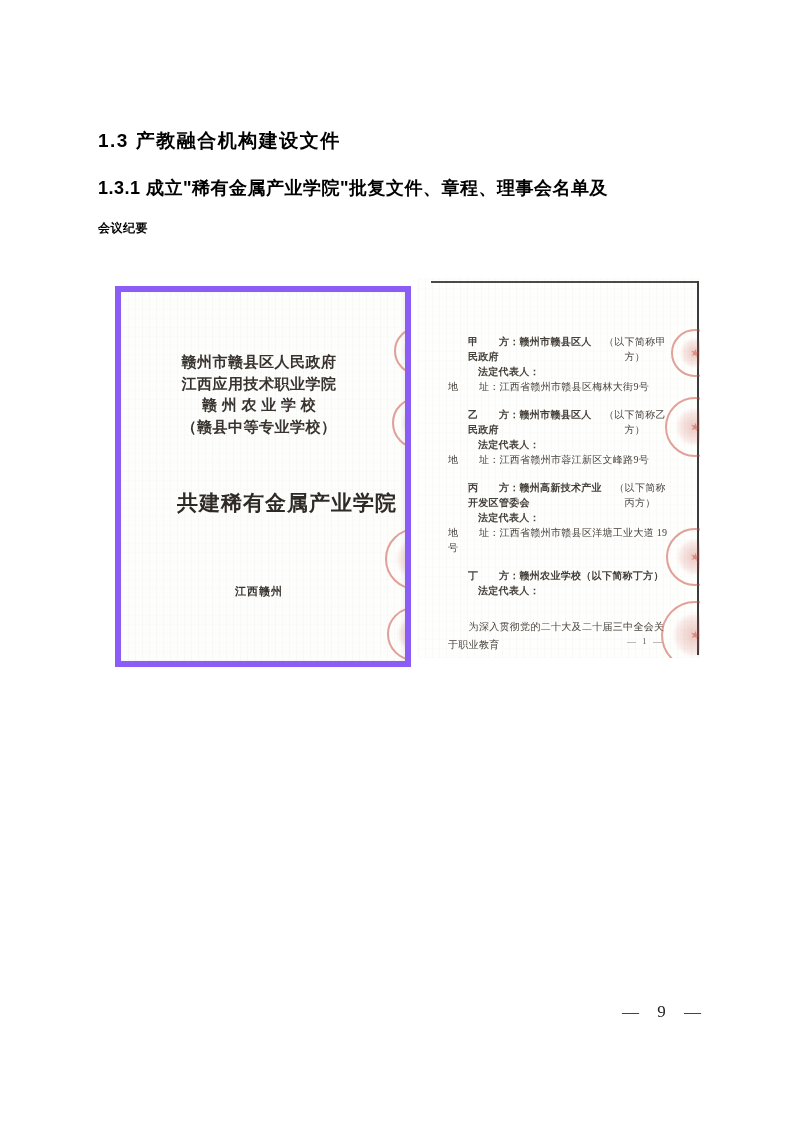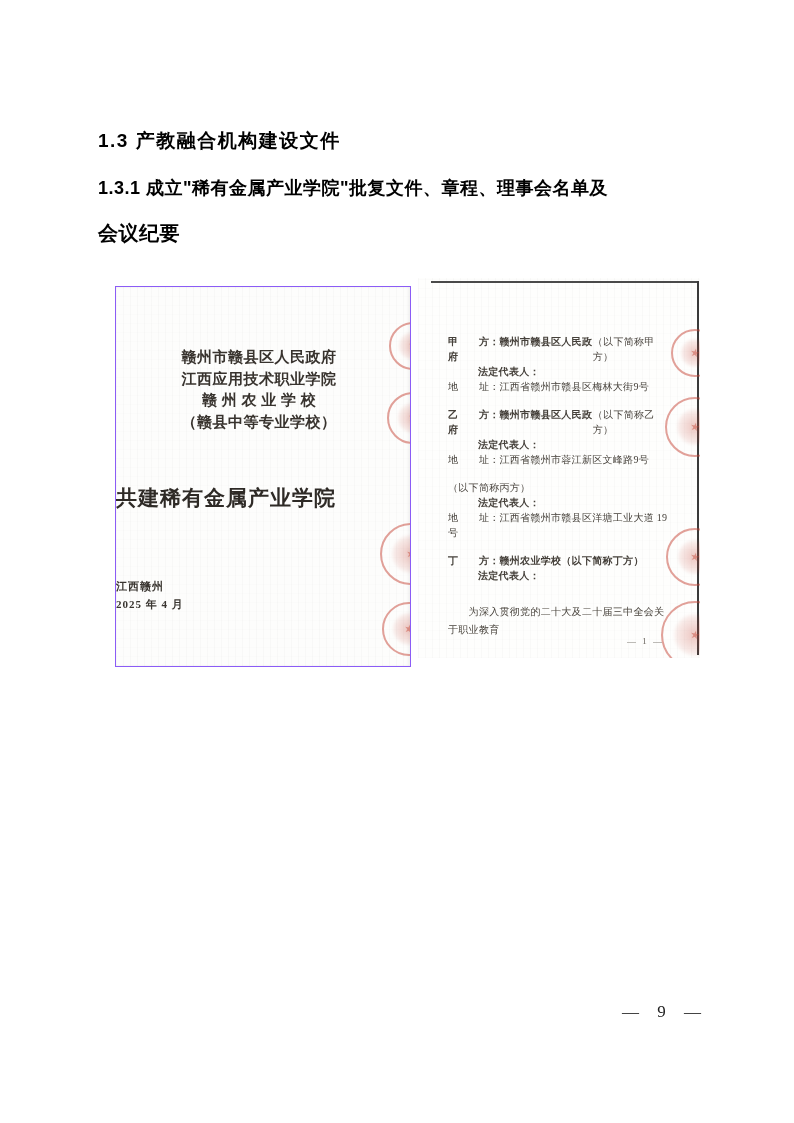--- a/index.html
+++ b/index.html
@@ -14,56 +14,57 @@
 
   
   .doc-heading {
     position:absolute; left:98px;
     font-weight:700; color:#000;
     font-family:"Liberation Sans", sans-serif;
     white-space:nowrap;
   }
   .h-1 { top:128px; font-size:19px; letter-spacing:1.5px; }
   .h-2 { top:176px; font-size:18px; letter-spacing:0.5px; }
-  .h-3 { top:220px; font-size:20px; letter-spacing:0.5px; }
+  .h-3 { top:220px; font-size:12px; letter-spacing:0.5px; }
 
   
   .scan-page {
     position:absolute; overflow:hidden;
     background:#fdfdfc;
   }
   .scan-texture {
     position:absolute; inset:0; pointer-events:none;
     background:
       repeating-linear-gradient(90deg, rgba(0,0,0,0.018) 0 1px, transparent 1px 7px),
       repeating-linear-gradient(0deg, rgba(0,0,0,0.008) 0 1px, transparent 1px 9px);
   }
 
   
   .cover-page {
     left:115px; top:286px; width:296px; height:381px;
-    border:1px solid #8b5cf6;
+    border:6px solid #8b5cf6;
     box-shadow: inset -2px 0 3px rgba(0,0,0,0.05);
   }
   .org-block {
     position:absolute; top:60px; left:0; right:8px;
     text-align:center;
     font-family:"Liberation Serif", serif;
     font-weight:700; font-size:15px; line-height:21.5px;
     color:#38332e; letter-spacing:0.5px;
   }
   .cover-title {
     position:absolute; top:197px; left:0; right:8px;
-    text-align:left;
+    text-align:right;
     font-family:"Liberation Sans", sans-serif;
     font-weight:800; font-size:21px; line-height:27px;
     color:#2e2a26; letter-spacing:1px;
   }
   .cover-footer {
     position:absolute; top:290px; left:0; right:8px;
+    text-align:center;
     font-family:"Liberation Serif", serif;
     font-weight:700; font-size:11px; line-height:18px;
     color:#3a3631; letter-spacing:1px;
   }
 
   
   .contract-page {
     left:418px; top:278px; width:282px; height:380px;
     background:#fefefd;
   }
@@ -74,22 +75,22 @@
   .edge-right {
     position:absolute; top:3px; bottom:3px; right:1px; width:2px;
     background:#3a3a3a;
   }
   .contract-content {
     position:absolute; top:56px; left:30px; right:30px;
     font-family:"Liberation Serif", serif;
     font-size:10px; color:#45403a; letter-spacing:0.3px;
   }
   .party-block { margin-bottom:13px; line-height:15px; }
-  .party-line1 { display:flex; justify-content:space-between; font-weight:700; }
-  .party-alias { font-weight:400; color:#4a453f; }
+  .party-line1 { display:flex; justify-content:space-between; font-weight:700;margin-left:20px; }
+  .party-alias { font-weight:400; color:#4a453f;text-align:center; }
   .party-rep { font-weight:700;margin-left:30px; }
   .party-addr { font-weight:400; }
   .contract-paragraph {
     margin-top:20px; line-height:17.5px; font-size:10px; color:#4a453e;
   }
   .scan-pagenum {
     position:absolute; bottom:12px; right:36px;
     font-size:9px; color:#6b665f; letter-spacing:2px;
     font-family:"Liberation Serif", serif;
   }
@@ -138,21 +139,20 @@
       <div>赣 州 农 业 学 校</div>
       <div>（赣县中等专业学校）</div>
     </div>
 
     <div class="cover-title">
       <div>共建稀有金属产业学院</div>
     </div>
 
     <div class="cover-footer">
       <div>江西赣州</div>
-      <div>2025 年 4 月</div>
     </div>
 
     <div class="stamp" style="left:273px; top:35px;  width:48px; height:48px;"></div>
     <div class="stamp" style="left:271px; top:105px; width:52px; height:52px;"></div>
     <div class="stamp" style="left:264px; top:236px; width:62px; height:62px;"></div>
     <div class="stamp" style="left:266px; top:315px; width:54px; height:54px;"></div>
   </div>
 
   <div class="scan-page contract-page">
     <div class="scan-texture"></div>
@@ -174,20 +174,21 @@
         <div class="party-line1">
           <span>乙　　方：赣州市赣县区人民政府</span>
           <span class="party-alias">（以下简称乙方）</span>
         </div>
         <div class="party-rep">法定代表人：</div>
         <div class="party-addr">地　　址：江西省赣州市蓉江新区文峰路9号</div>
       </div>
 
       <div class="party-block">
         <div class="party-line1">
+          <span>丙　　方：赣州高新技术产业开发区管委会</span>
           <span class="party-alias">（以下简称丙方）</span>
         </div>
         <div class="party-rep">法定代表人：</div>
         <div class="party-addr">地　　址：江西省赣州市赣县区洋塘工业大道 19 号</div>
       </div>
 
       <div class="party-block">
         <div class="party-line1">
           <span>丁　　方：赣州农业学校（以下简称丁方）</span>
           <span class="party-alias"></span>

